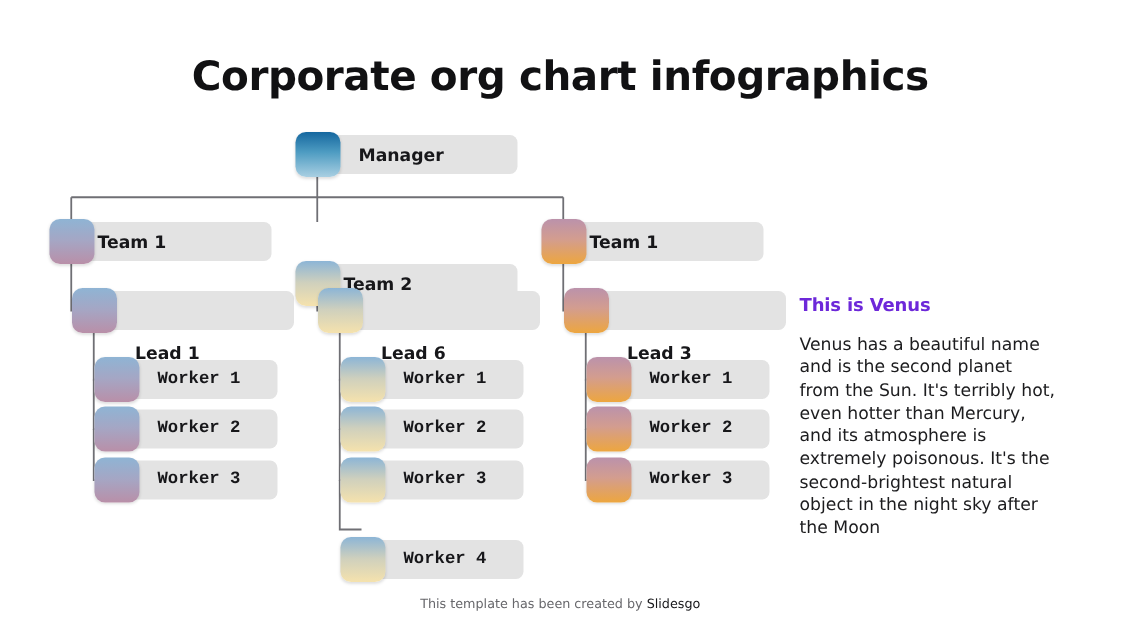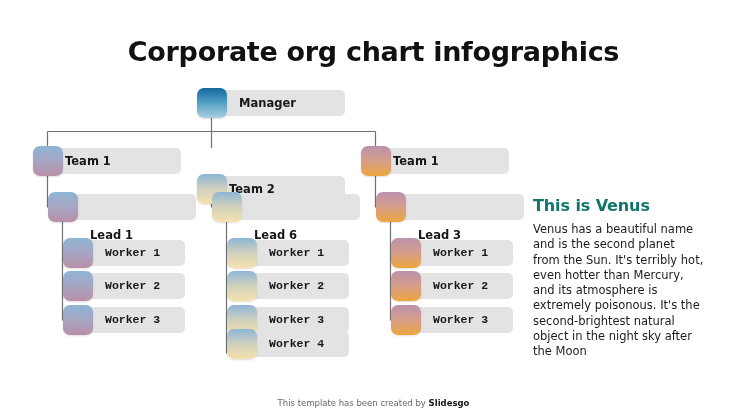--- a/index.html
+++ b/index.html
@@ -56,36 +56,36 @@
 
   
   .g-manager{background:linear-gradient(180deg,#15679f 0%,#4e9cc2 45%,#a9cfe2 100%);}
   .g-blue-mauve{background:linear-gradient(180deg,#8fb4d4 0%,#a5a6c4 48%,#b98fa8 100%);}
   .g-blue-cream{background:linear-gradient(180deg,#8cb5d6 0%,#cfd0bd 48%,#f5e2ad 100%);}
   .g-mauve-orange{background:linear-gradient(180deg,#bb92ab 0%,#d39d8f 45%,#eda63f 100%);}
 
   
   .venus-title{
     position:absolute;left:533px;top:196px;
-    font-size:16px;font-weight:700;color:#0f766e;
+    font-size:12px;font-weight:700;color:#6d28d9;
     letter-spacing:-0.1px;
   }
   .venus-body{
     position:absolute;left:533px;top:222px;width:172px;
     font-size:11.5px;line-height:15.3px;
     color:#1c1c1e;
     font-weight:400;
   }
 
   
   .footer{
     position:absolute;left:0;top:398px;width:747px;
     text-align:center;font-size:8.5px;color:#67676b;
   }
-  .footer b{color:#17171a;font-weight:700;}
+  .footer b{color:#17171a;font-weight:400;}
 </style>
 </head>
 <body>
 
 <div id="stage">
 
   <div class="title">Corporate org chart infographics</div>
 
   <svg id="wires" viewBox="0 0 747 420" width="747" height="420" aria-hidden="true">
     <g fill="none" stroke="#6f6f74" stroke-width="1.2">
@@ -170,21 +170,21 @@
   <div class="node worker" style="left:227px;top:273px;width:122px;">
     <div class="pill" style="width:122px;"></div>
     <div class="chip g-blue-cream"></div>
     <div class="nlabel">Worker 2</div>
   </div>
   <div class="node worker" style="left:227px;top:307px;width:122px;">
     <div class="pill" style="width:122px;"></div>
     <div class="chip g-blue-cream"></div>
     <div class="nlabel">Worker 3</div>
   </div>
-  <div class="node worker" style="left:227px;top:331px;width:122px;">
+  <div class="node worker" style="left:227px;top:360px;width:122px;">
     <div class="pill" style="width:122px;"></div>
     <div class="chip g-blue-cream"></div>
     <div class="nlabel">Worker 4</div>
   </div>
 
   <div class="node team" style="left:361px;top:148px;width:148px;">
     <div class="pill" style="width:148px;"></div>
     <div class="chip g-mauve-orange"></div>
     <div class="nlabel">Team 1</div>
   </div>

